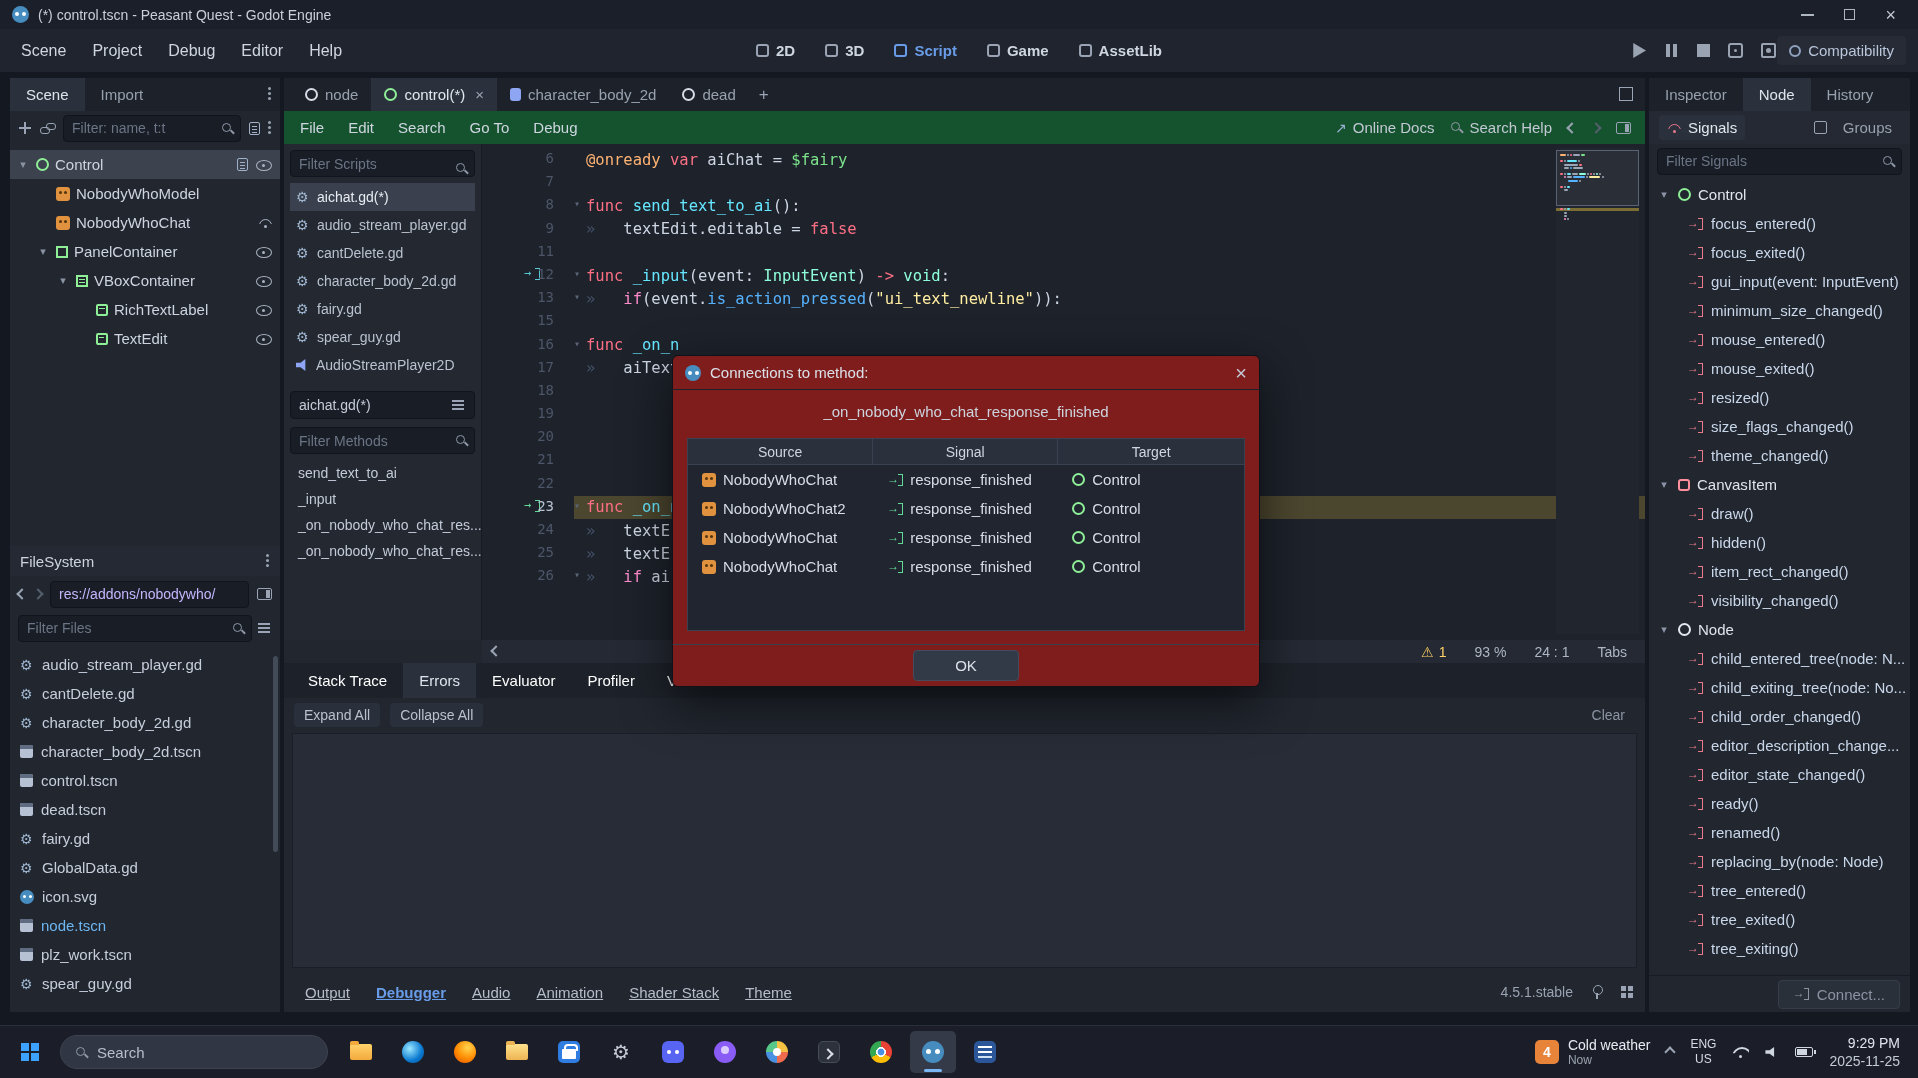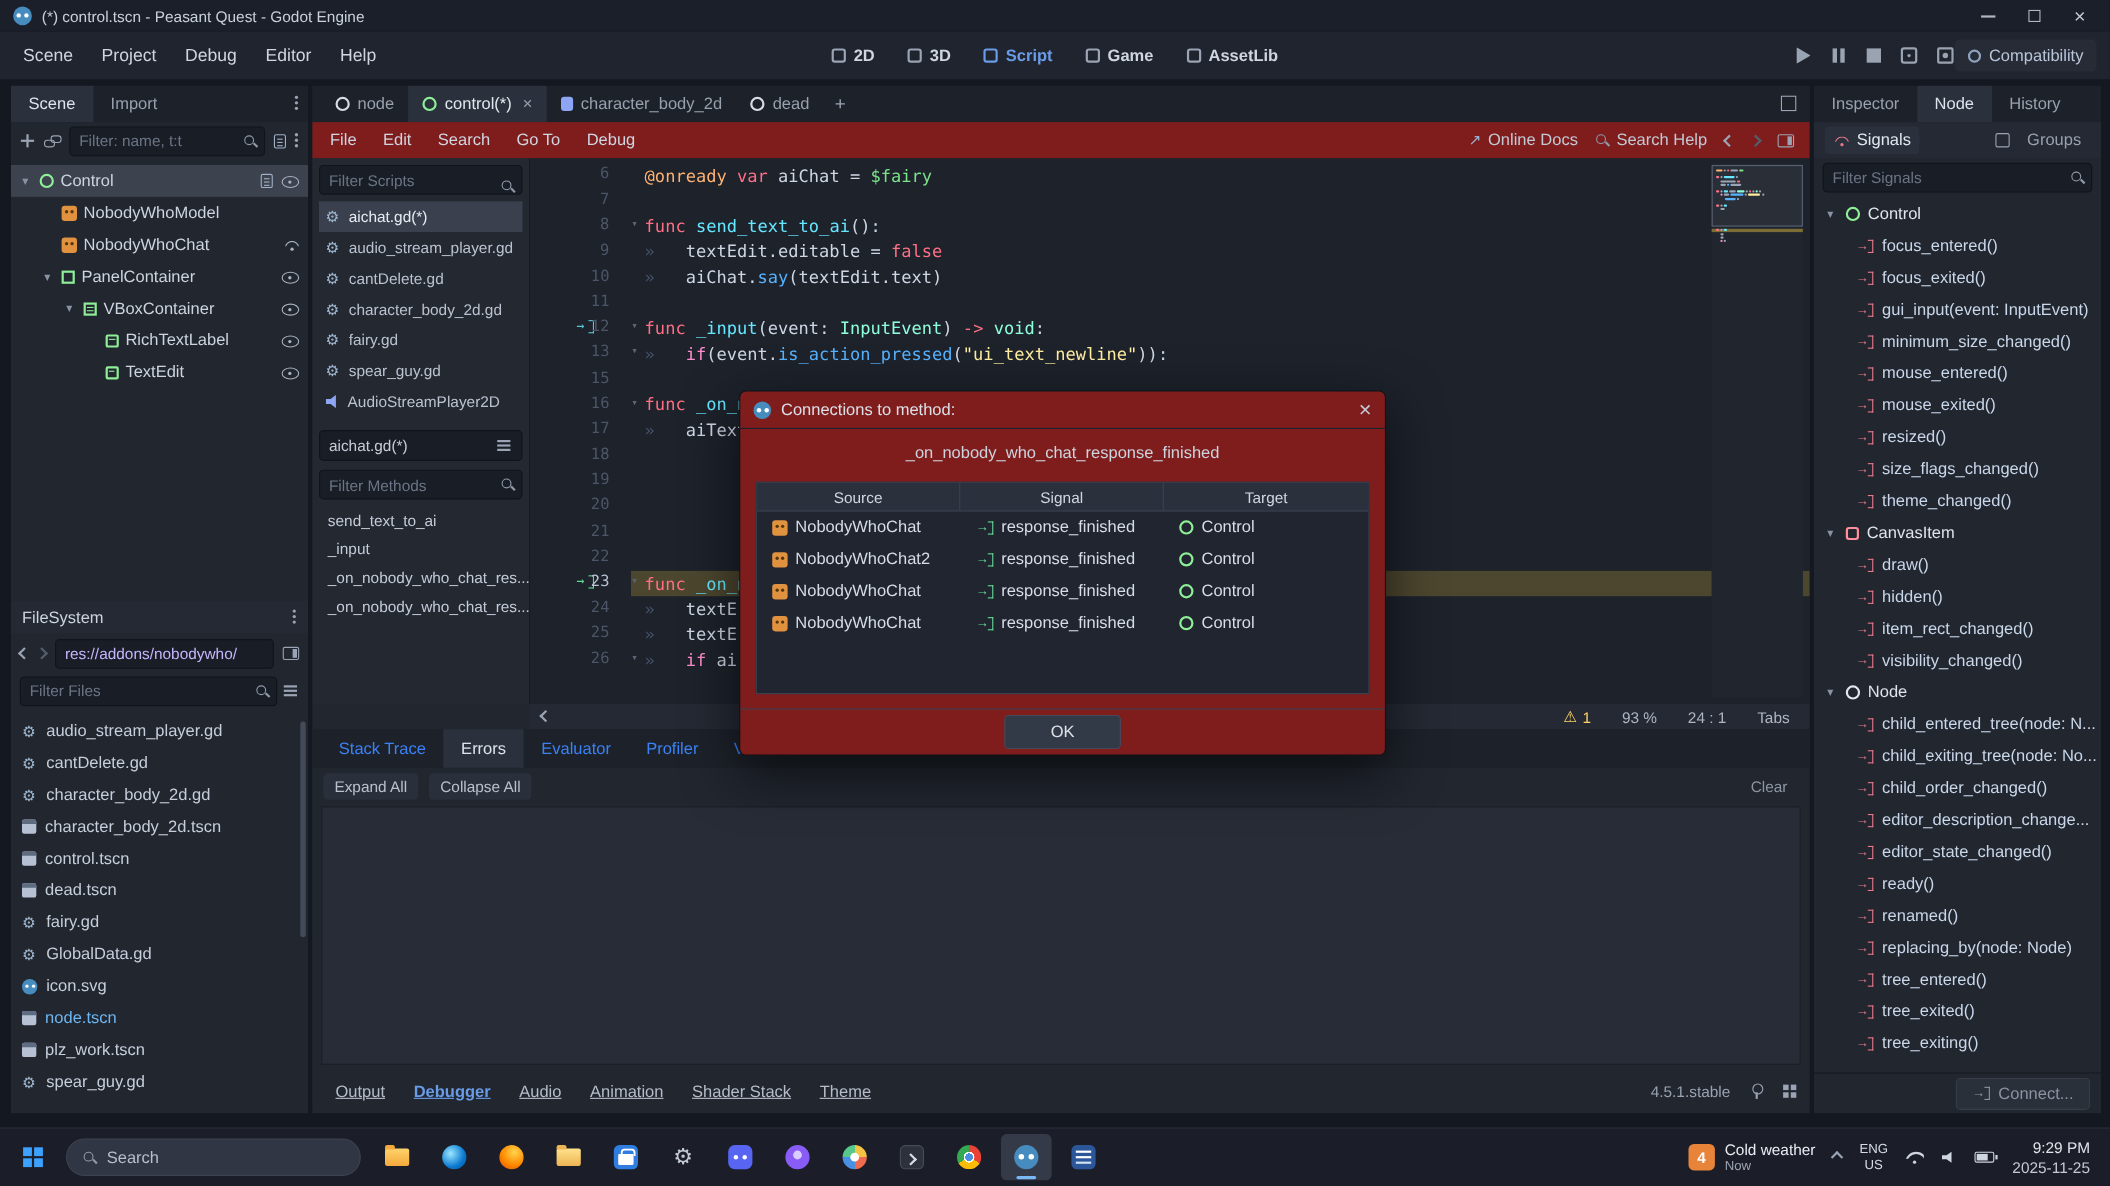--- a/index.html
+++ b/index.html
@@ -111,21 +111,21 @@
 #scene-tabs-row{position:absolute;left:0;top:0;right:0;height:33px;background:#1d222a;display:flex;align-items:stretch;padding-left:8px;}
 .scene-tab{display:flex;align-items:center;gap:7px;padding:0 13px;font-size:15px;color:#98a1ae;}
 .scene-tab.active{background:#2b313c;color:#e2e7ee;}
 .scene-tab.plus{font-size:17px;padding:0 10px;color:#9aa4b4;}
 .tab-close{font-size:15px;color:#9aa4b4;margin-left:3px;}
 .sti{width:13px;height:13px;display:inline-block;position:relative;flex-shrink:0;}
 .sti-node{border:2px solid #d6dce6;border-radius:50%;}
 .sti-control{border:2px solid #8eef97;border-radius:50%;}
 .sti-body{background:#8da5f3;border-radius:3px;width:11px;}
 .i-fullscr{position:absolute;right:12px;top:9px;width:14px;height:14px;border:1.7px solid #9aa4b4;}
-#script-menubar{position:absolute;left:0;top:33px;right:0;height:33px;background:#7f1d1d;display:flex;align-items:center;font-size:15px;}
+#script-menubar{position:absolute;left:0;top:33px;right:0;height:33px;background:#14532d;display:flex;align-items:center;font-size:15px;}
 #script-menu-items{display:flex;padding-left:4px;}
 .menu-item.sm{padding:5px 12px;}
 #sm-right{margin-left:auto;display:flex;align-items:center;gap:16px;padding-right:14px;color:#c2c9d5;}
 .lnk{display:flex;align-items:center;gap:6px;}
 .ext-ic{color:#9ab0d0;font-size:14px;}
 .i-panel{width:15px;height:12px;border:1.5px solid #9aa4b4;border-radius:2px;position:relative;display:inline-block;}
 .i-panel::after{content:"";position:absolute;right:1px;top:1px;bottom:1px;width:4px;background:#9aa4b4;}
 
 #script-body{position:absolute;left:0;top:66px;right:0;height:496px;}
 #script-sidebar{position:absolute;left:0;top:0;width:198px;height:100%;background:#232831;border-right:1px solid #161a22;padding:6px;}
@@ -158,21 +158,21 @@
 #minimap .vp{position:absolute;left:0;right:0;top:2px;height:56px;border:1px solid #5a6375;background:rgba(255,255,255,0.045);}
 .mm-bar{position:absolute;height:2px;border-radius:1px;}
 .mm-hl{position:absolute;left:0;right:0;height:3px;background:rgba(200,170,60,0.55);}
 
 #code-status{position:absolute;left:198px;top:562px;right:0;height:23px;background:#242933;display:flex;align-items:center;justify-content:flex-end;gap:28px;font-size:14px;color:#aeb6c4;padding-right:18px;}
 #collapse-scripts{position:absolute;left:10px;top:7px;}
 .warn{color:#ffd166;display:flex;gap:5px;align-items:center;}
 
 #debugger{position:absolute;left:0;top:585px;right:0;height:313px;background:#21262f;}
 #dbg-tabs{height:35px;background:#1d222a;display:flex;align-items:stretch;padding-left:8px;}
-.dbg-tab{display:flex;align-items:center;padding:0 16px;font-size:15px;color:#3b82f6;}
+.dbg-tab{display:flex;align-items:center;padding:0 16px;font-size:15px;color:#ffffff;}
 .dbg-tab.active{background:#2b313c;color:#dfe4ec;}
 #dbg-actions{height:33px;display:flex;align-items:center;gap:10px;padding:0 10px;}
 .dbg-btn{font-size:14px;color:#b9c1cd;padding:4px 10px;background:#2a303b;border-radius:4px;}
 .dbg-btn.flat{background:none;color:#8d95a3;}
 #dbg-clear{margin-left:auto;}
 #dbg-content{position:absolute;left:8px;right:8px;top:70px;bottom:8px;background:#272c36;border:1px solid #1a1e26;}
 
 #bottom-bar{position:absolute;left:0;top:898px;right:0;height:32px;display:flex;align-items:center;gap:2px;padding-left:8px;font-size:15px;background:#21262f;}
 .bb-tab{padding:5px 13px;color:#b6bdc9;text-decoration:underline;}
 .bb-tab.active{color:#699ce8;font-weight:bold;}
@@ -557,21 +557,20 @@
             <div class="method-row">_on_nobody_who_chat_res...</div>
           </div>
       </div>
 
       <div id="code-editor">
         <div id="code-lines">
             <div class="code-line"><span class="gut"><span class="ln">6</span></span><span class="ctext"><span class="c-ann">@onready</span><span class="c-txt"> </span><span class="c-kw">var</span><span class="c-txt"> aiChat = </span><span class="c-np">$fairy</span></span></div>
             <div class="code-line"><span class="gut"><span class="ln">7</span></span><span class="ctext"></span></div>
             <div class="code-line"><span class="gut"><span class="ln">8</span><span class="fold">▾</span></span><span class="ctext"><span class="c-kw">func</span><span class="c-txt"> </span><span class="c-fn">send_text_to_ai</span><span class="c-txt">():</span></span></div>
             <div class="code-line"><span class="gut"><span class="ln">9</span></span><span class="ctext"><span class="c-dim">»   </span><span class="c-txt">textEdit.editable = </span><span class="c-kw">false</span></span></div>
-            <div class="code-line"><span class="gut"><span class="ln">10</span></span><span class="ctext"><span class="c-dim">»   </span><span class="c-txt">aiChat.</span><span class="c-call">say</span><span class="c-txt">(textEdit.text)</span></span></div>
             <div class="code-line"><span class="gut"><span class="ln">11</span></span><span class="ctext"></span></div>
             <div class="code-line"><span class="gut"><span class="cmark sigicon sig-cyan">→</span><span class="ln">12</span><span class="fold">▾</span></span><span class="ctext"><span class="c-kw">func</span><span class="c-txt"> </span><span class="c-fn">_input</span><span class="c-txt">(event: </span><span class="c-type">InputEvent</span><span class="c-txt">) </span><span class="c-kw">-&gt;</span><span class="c-txt"> </span><span class="c-type">void</span><span class="c-txt">:</span></span></div>
             <div class="code-line"><span class="gut"><span class="ln">13</span><span class="fold">▾</span></span><span class="ctext"><span class="c-dim">»   </span><span class="c-cf">if</span><span class="c-txt">(event.</span><span class="c-call">is_action_pressed</span><span class="c-txt">(</span><span class="c-str">"ui_text_newline"</span><span class="c-txt">)):</span></span></div>
             <div class="code-line"><span class="gut"><span class="ln">15</span></span><span class="ctext"></span></div>
             <div class="code-line"><span class="gut"><span class="ln">16</span><span class="fold">▾</span></span><span class="ctext"><span class="c-kw">func</span><span class="c-txt"> </span><span class="c-fn">_on_n</span></span></div>
             <div class="code-line"><span class="gut"><span class="ln">17</span></span><span class="ctext"><span class="c-dim">»   </span><span class="c-txt">aiText</span></span></div>
             <div class="code-line"><span class="gut"><span class="ln">18</span></span><span class="ctext"></span></div>
             <div class="code-line"><span class="gut"><span class="ln">19</span></span><span class="ctext"></span></div>
             <div class="code-line"><span class="gut"><span class="ln">20</span></span><span class="ctext"></span></div>
             <div class="code-line"><span class="gut"><span class="ln">21</span></span><span class="ctext"></span></div>

